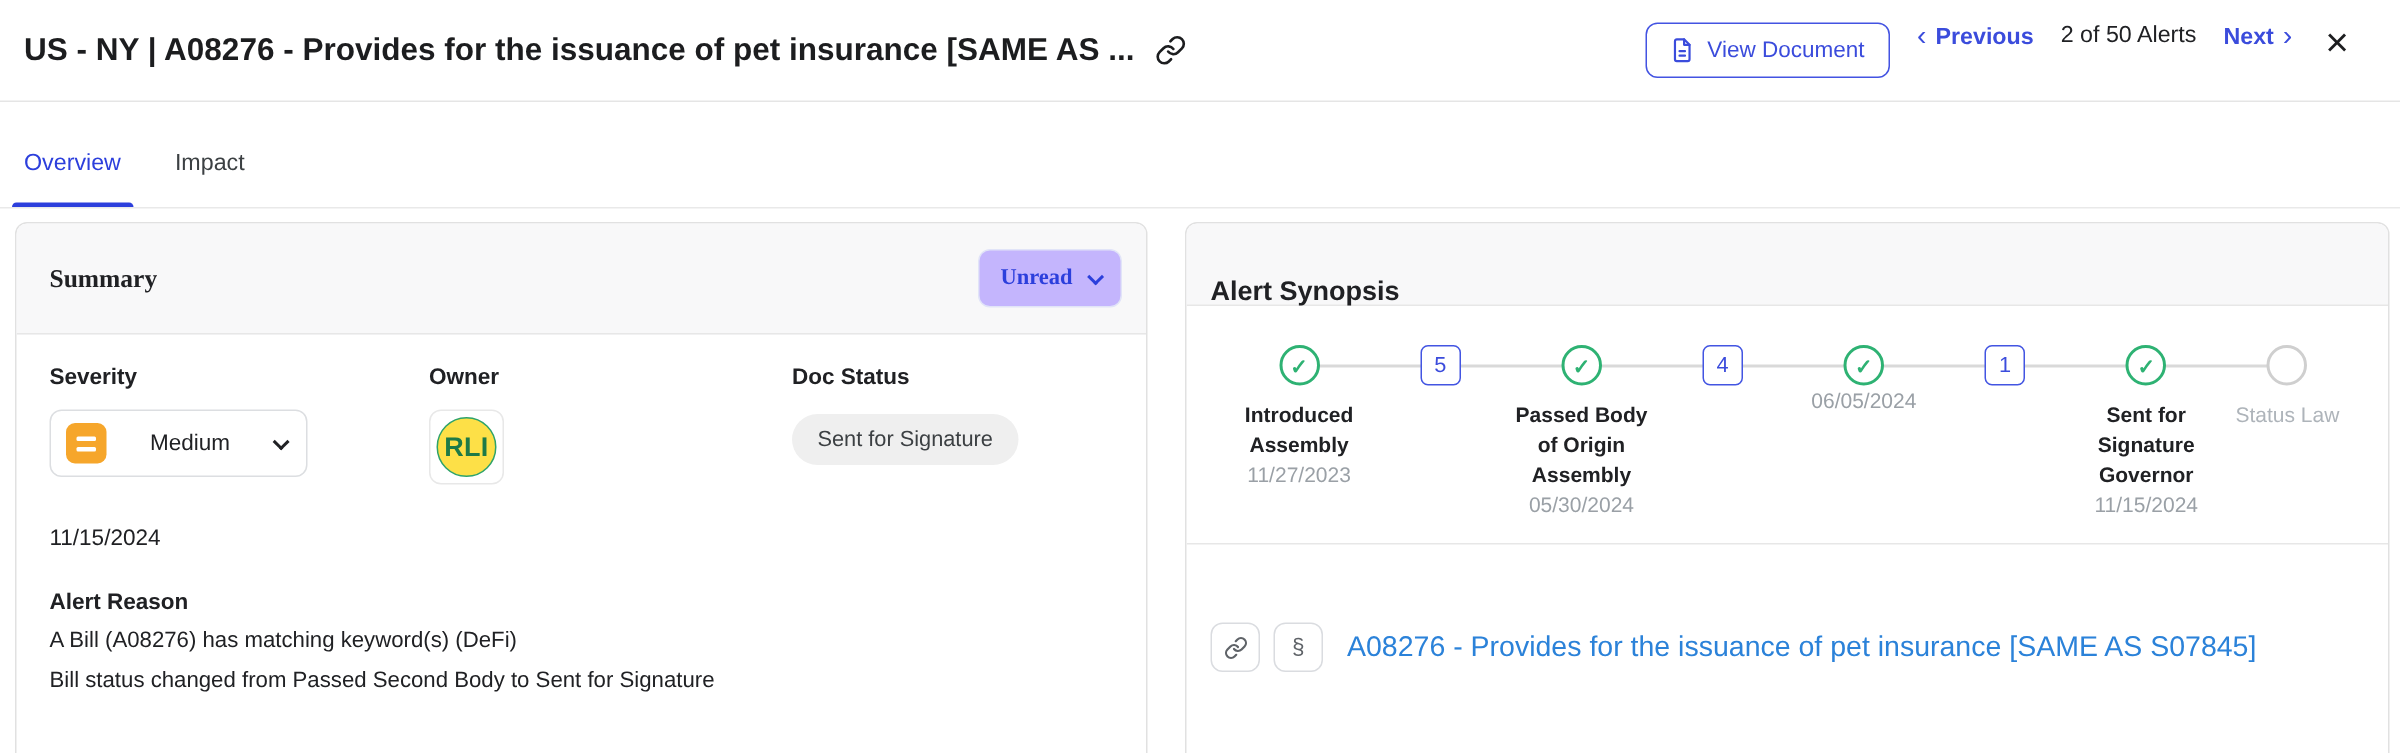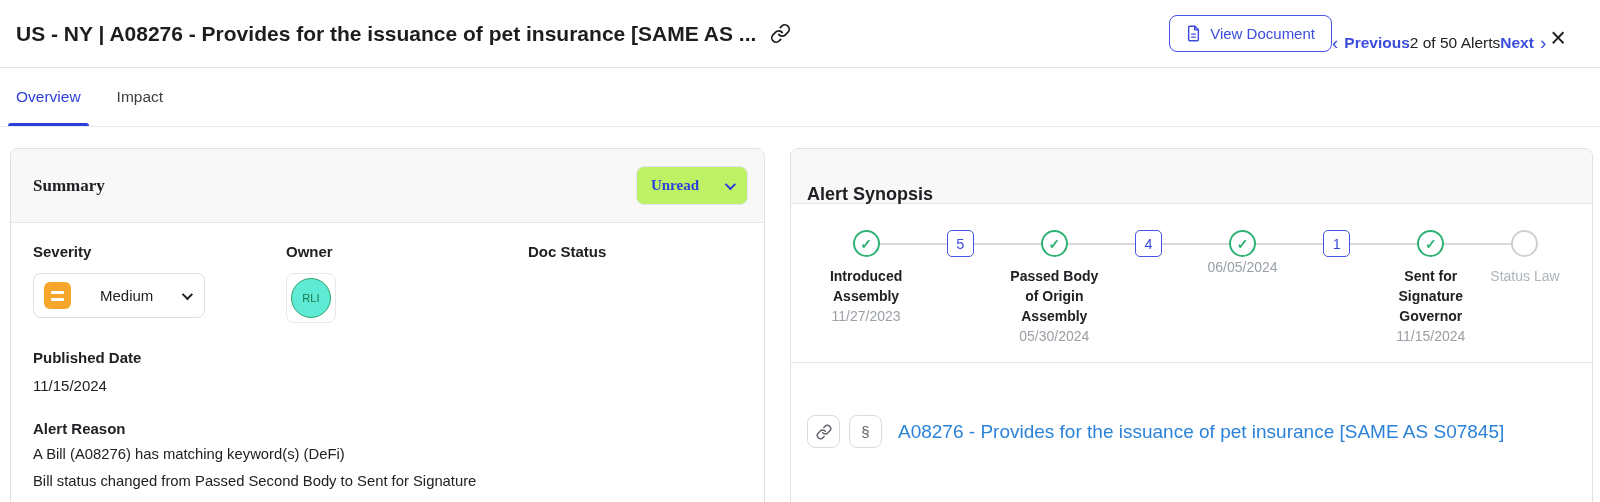--- a/index.html
+++ b/index.html
@@ -6,66 +6,66 @@
   html,body { background:#fff; }
   button { font-family:inherit; cursor:pointer; background:none; border:none; }
   .app { position:relative; width:1600px; height:502px; overflow:hidden; background:#fff;
          font-family:"Liberation Sans", sans-serif; color:#202124; }
 
   
   .topbar { position:absolute; top:0; left:0; right:0; height:68px; display:flex; align-items:center;
             padding:0 34px 0 16px; border-bottom:1px solid #e5e5e5; background:#fff; }
   .topbar h1 { font-size:21px; font-weight:700; color:#1c1d1f; white-space:nowrap; }
   .title-link-btn { margin-left:14px; display:flex; align-items:center; color:#1c1d1f; }
-  .topbar-right { margin-left:auto; display:flex; align-items:flex-end; gap:0; }
+  .topbar-right { margin-left:auto; display:flex; align-items:flex-start; gap:18px; }
   .view-doc { display:inline-flex; align-items:center; gap:9px; border:1px solid #4353e2; border-radius:8px;
               background:#fff; color:#3b4cdc; font-size:15px; font-weight:500; padding:9px 16px; }
   .nav-btn { display:inline-flex; align-items:center; gap:6px; color:#3b4cdc; font-size:15.5px; font-weight:600; }
   .nav-chev { font-size:19px; font-weight:400; line-height:1; }
   .alert-count { color:#202124; font-size:15.5px; }
   .close-btn { font-size:27px; line-height:1; color:#1c1d1f; margin-left:4px; font-weight:400; }
 
   
-  .tabs { position:absolute; top:68px; left:0; right:0; height:59px; display:flex; align-items:stretch;
+  .tabs { position:absolute; top:80px; left:0; right:0; height:59px; display:flex; align-items:stretch;
           gap:20px; padding:0 8px; border-bottom:1px solid #e9e9e9; background:#fff; }
   .tab { position:relative; display:flex; align-items:center; padding:0 8px; font-size:15.5px;
          font-weight:500; color:#3c4043; cursor:pointer; }
   .tab.active { color:#2c3fdc; }
   .tab.active::after { content:""; position:absolute; left:0; right:0; bottom:0; height:3px;
                        background:#2c3fdc; border-radius:3px 3px 0 0; }
 
   
   .card { position:absolute; background:#fff; border:1px solid #e1e1e1; border-radius:8px; overflow:hidden; }
   .summary-card { left:10px; top:148px; width:755px; height:430px; }
   .synopsis-card { left:790px; top:148px; width:803px; height:440px; }
   .card-header { background:#f8f8f9; border-bottom:1px solid #e7e7e7; display:flex; align-items:center; }
   .summary-card .card-header { height:74px; padding:0 16px 0 22px;font-family:Liberation Serif, serif; }
   .summary-card .card-header h2 { font-size:17px; font-weight:700; }
   .synopsis-card .card-header { height:55px; padding:0 16px; }
   .synopsis-card .card-header h2 { font-size:18px; font-weight:700;margin-top:36px; }
 
-  .unread-btn { margin-left:auto; display:inline-flex; align-items:center; gap:26px; background:#bef264;
+  .unread-btn { margin-left:auto; display:inline-flex; align-items:center; gap:10px; background:#c4b5fd;
                 border:1px solid #e1e4f8; border-radius:8px; padding:10px 14px; color:#2c3fdc;
                 font-weight:700; font-size:15px;text-align:center; }
   .chev { display:inline-block; width:8px; height:8px; border-right:2px solid currentColor;
           border-bottom:2px solid currentColor; transform:rotate(45deg) translateY(-2px); }
 
   .card-body { padding:20px 22px; }
   .fields-row { display:flex; }
   .fields-row .field { flex:0 0 253px; }
   .fields-row .field:nth-child(2) { flex:0 0 242px; }
   .field-label { font-size:15px; font-weight:700; color:#202124; margin-bottom:13px; }
   .severity-select { display:inline-flex; align-items:center; gap:29px; padding:8px 14px 8px 10px;
                      border:1px solid #dcdee1; border-radius:8px; background:#fff; font-size:15px; color:#202124; }
   .sev-icon { width:27px; height:27px; border-radius:6px; background:#f6a62b; display:flex;
               flex-direction:column; align-items:center; justify-content:center; gap:4px; }
   .sev-icon i { display:block; width:13px; height:3px; background:#fff; border-radius:1px; }
   .owner-box { display:inline-block; border:1px solid #e8e8e8; border-radius:8px; padding:4px; background:#fff; }
-  .avatar { width:40px; height:40px; border-radius:50%; border:1.5px solid #2ea36a; background:#5eead4;
-            color:#1d7a47; font-size:11px; font-weight:400; display:flex; align-items:center;
+  .avatar { width:40px; height:40px; border-radius:50%; border:1.5px solid #2ea36a; background:#fde047;
+            color:#1d7a47; font-size:18px; font-weight:700; display:flex; align-items:center;
             justify-content:center; letter-spacing:.2px; }
   .pill { display:inline-block; background:#efefef; border-radius:18px; padding:9px 17px; font-size:14.5px;
           color:#3c4043; margin-top:3px; }
   .block { margin-top:26px; }
   .field-value { font-size:15px; color:#202124; line-height:20px; }
   .reason-line { font-size:14.8px; color:#202124; margin-top:7px; line-height:20px; }
 
   
   .stepper { position:relative; display:flex; height:159px; padding:26px 20px 0 28px;
              border-bottom:1px solid #e7e7e7; }
@@ -153,24 +153,24 @@
           </button>
         </div>
         <div class="field">
           <div class="field-label">Owner</div>
           <button class="owner-box">
             <span class="avatar">RLI</span>
           </button>
         </div>
         <div class="field">
           <div class="field-label">Doc Status</div>
+          <span class="pill">Sent for Signature</span>
         </div>
       </div>
       <div class="block">
-        <div class="field-label" style="margin-bottom:10px;">Published Date</div>
         <div class="field-value">11/15/2024</div>
       </div>
       <div class="block" style="margin-top:24px;">
         <div class="field-label" style="margin-bottom:4px;">Alert Reason</div>
         <div class="reason-line">A Bill (A08276) has matching keyword(s) (DeFi)</div>
         <div class="reason-line">Bill status changed from Passed Second Body to Sent for Signature</div>
       </div>
 
     </div>
   </section>

